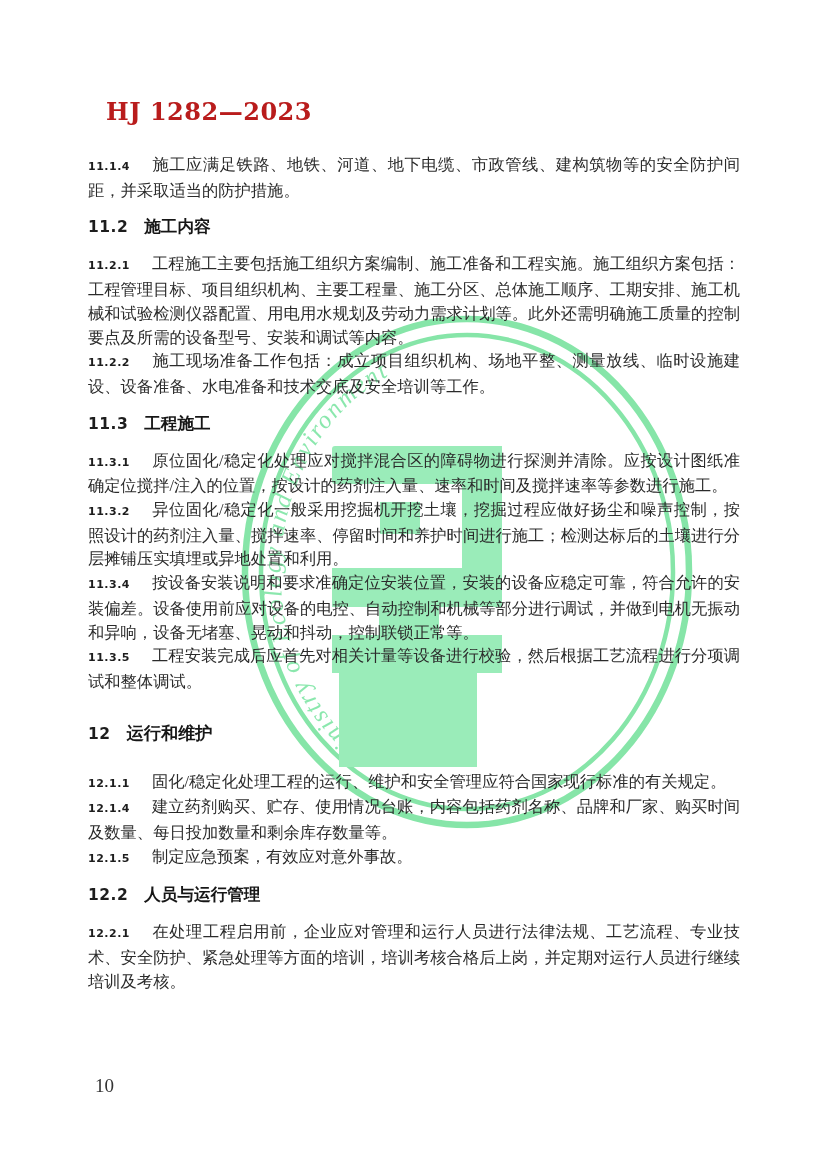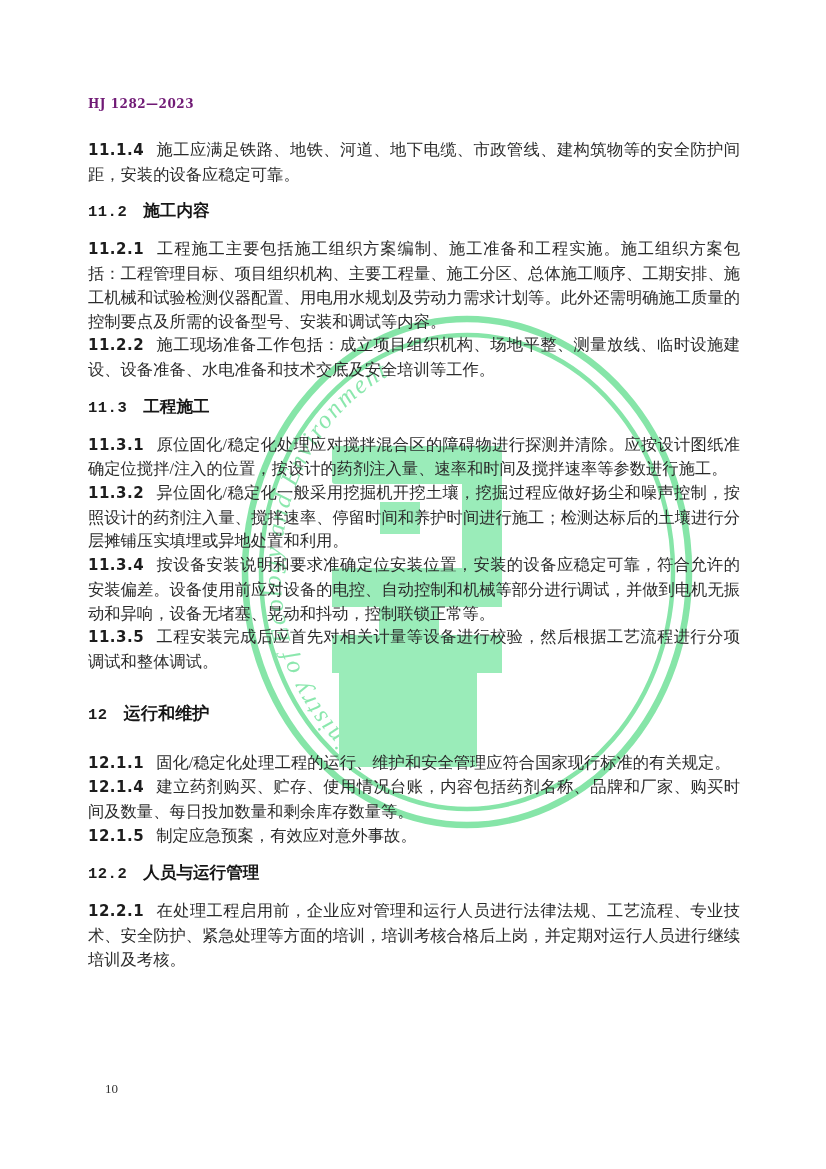--- a/index.html
+++ b/index.html
@@ -13,48 +13,48 @@
     font-family:"Liberation Serif","DejaVu Serif",serif;
     color:#262626;
   }
   .wm{
     position:absolute;left:0;top:0;width:826px;height:1169px;
     z-index:0;pointer-events:none;
   }
   .content{position:relative;z-index:1;}
   .std-no{
     font-family:"DejaVu Serif","Liberation Serif",serif;
-    font-weight:bold;font-size:12px;letter-spacing:.5px;
-    margin:0 0 27px 0;color:#701a75;
+    font-weight:bold;font-size:24px;letter-spacing:.5px;
+    margin:0 0 27px 18px;color:#b91c1c;
   }
   .body-text p{margin:0;}
   .cont,.clause{
     font-size:16.3px;line-height:23.7px;
     text-align:justify;text-justify:inter-ideograph;
     color:#2b2b2b;
   }
   .num{
     font-family:"DejaVu Sans","Liberation Sans",sans-serif;
-    font-weight:bold;font-size:15px;color:#1d1d1d;
-    margin-right:12px;letter-spacing:.5px;
+    font-weight:bold;font-size:11px;color:#1d1d1d;
+    margin-right:22px;letter-spacing:.5px;
   }
   .h2{
     font-family:"DejaVu Sans","Liberation Sans",sans-serif;
     font-weight:bold;font-size:16.6px;line-height:24px;color:#161616;
     margin:13px 0 13px 0 !important;
   }
   .h1{
     font-family:"DejaVu Sans","Liberation Sans",sans-serif;
     font-weight:bold;font-size:17.2px;line-height:18px;color:#161616;
     margin:30px 0 27px 0 !important;
   }
-  .h1 .num,.h2 .num{font-size:15.5px;margin-right:16px;font-family:Liberation Mono, monospace;}
+  .h1 .num,.h2 .num{font-size:15.5px;margin-right:16px;}
   .pageno{
-    position:absolute;left:105px;bottom:72px;z-index:1;
-    font-size:13px;color:#333;
+    position:absolute;left:95px;bottom:72px;z-index:1;
+    font-size:19px;color:#333;
     font-family:"Liberation Serif",serif;
   }
 </style>
 </head>
 <body>
 
 <div class="page">
 
   <svg class="wm" width="826" height="1169" viewBox="0 0 826 1169" aria-hidden="true">
     <g opacity="0.92">
@@ -76,21 +76,21 @@
     </g>
   </svg>
 
   <div class="content">
 
     <p class="std-no">HJ 1282—2023</p>
 
     <div class="body-text">
 
 
-      <p class="clause"><span class="num">11.1.4</span><span>施工应满足铁路、地铁、河道、地下电缆、市政管线、建构筑物等的安全防护间距，安装的设备应稳定可靠。</span></p>
+      <p class="clause"><span class="num">11.1.4</span><span>施工应满足铁路、地铁、河道、地下电缆、市政管线、建构筑物等的安全防护间距，并采取适当的防护措施。</span></p>
 
       <p class="h2"><span class="num">11.2</span><span>施工内容</span></p>
 
       <p class="clause"><span class="num">11.2.1</span><span>工程施工主要包括施工组织方案编制、施工准备和工程实施。施工组织方案包括：工程管理目标、项目组织机构、主要工程量、施工分区、总体施工顺序、工期安排、施工机械和试验检测仪器配置、用电用水规划及劳动力需求计划等。此外还需明确施工质量的控制要点及所需的设备型号、安装和调试等内容。</span></p>
 
       <p class="clause"><span class="num">11.2.2</span><span>施工现场准备工作包括：成立项目组织机构、场地平整、测量放线、临时设施建设、设备准备、水电准备和技术交底及安全培训等工作。</span></p>
 
       <p class="h2"><span class="num">11.3</span><span>工程施工</span></p>
 
       <p class="clause"><span class="num">11.3.1</span><span>原位固化/稳定化处理应对搅拌混合区的障碍物进行探测并清除。应按设计图纸准确定位搅拌/注入的位置，按设计的药剂注入量、速率和时间及搅拌速率等参数进行施工。</span></p>

